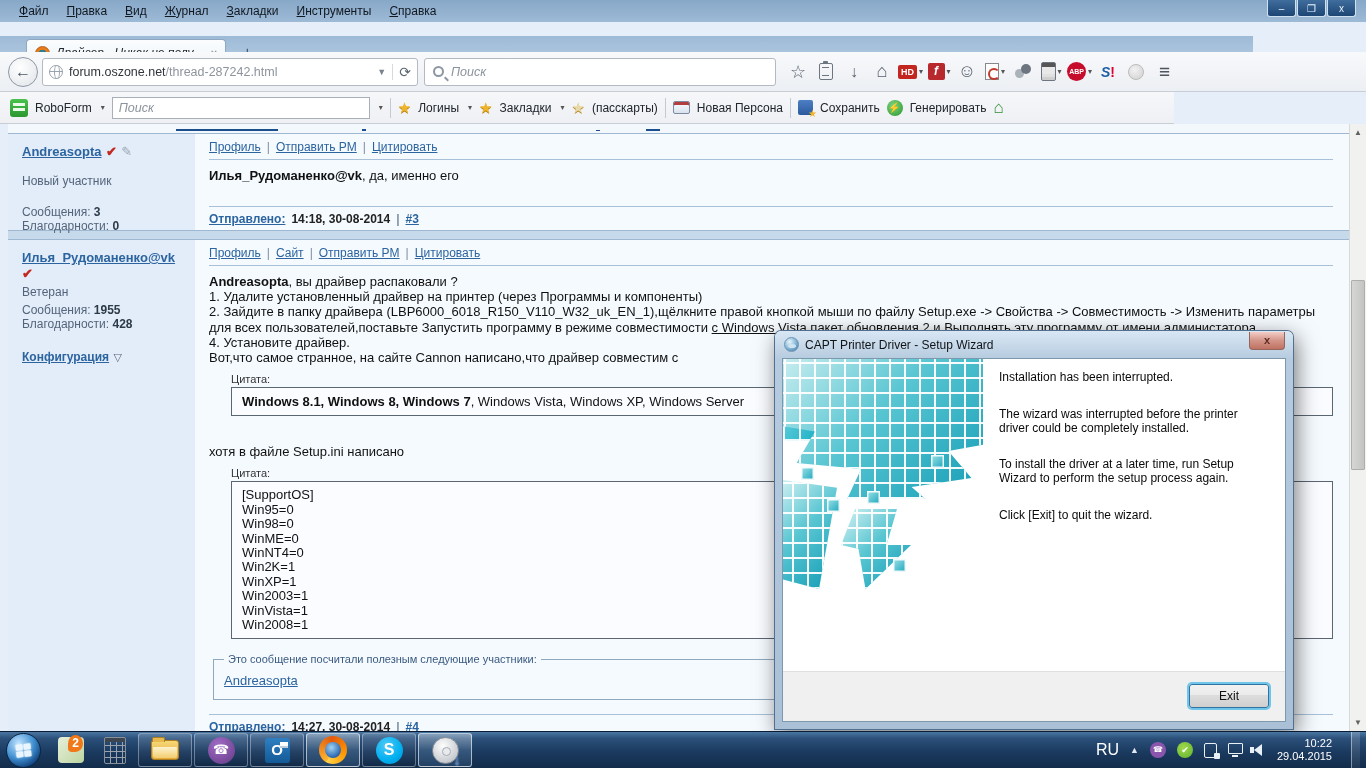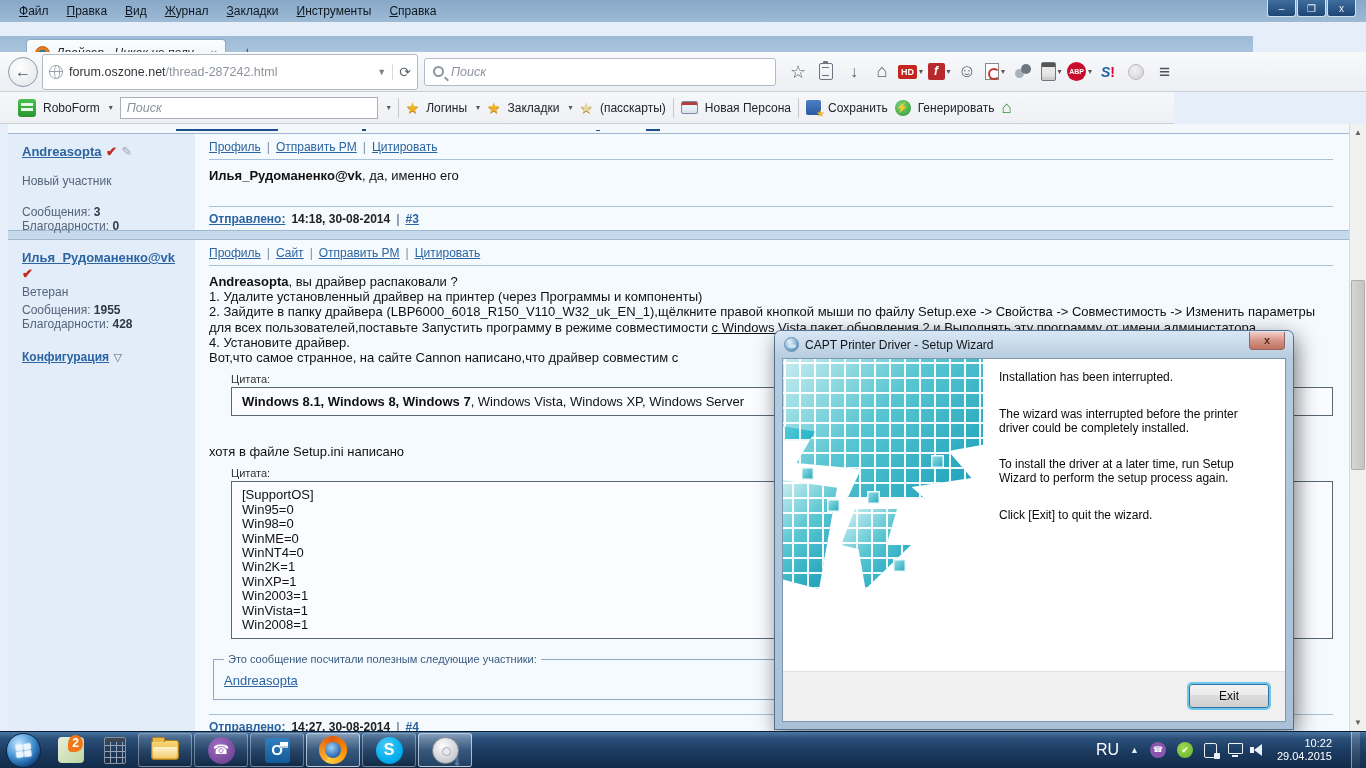--- a/index.html
+++ b/index.html
@@ -23,21 +23,21 @@
   .favicon { width:15px; height:15px; border-radius:50%; background:radial-gradient(circle at 50% 50%, #2a7f8f 0 40%, #e87a1e 41% 100%); border:1px solid #b85f12; flex:none; }
   #tab-title { font-size:12px; color:#20262c; white-space:nowrap; overflow:hidden; flex:1; }
   .tab-close { color:#8a949e; font-size:11px; font-weight:bold; }
   #newtab-btn { position:absolute; left:234px; top:8px; width:26px; height:18px; border-radius:3px;
     color:#2d4a66; font-size:14px; text-align:center; line-height:17px; }
   #navbar { position:absolute; left:0; top:52px; width:1366px; height:40px;
     background:linear-gradient(180deg,#f8f9fb,#eceff3); border-bottom:1px solid #c9ced6; display:flex; align-items:center; }
   #back-btn { width:30px; height:30px; border-radius:50%; border:1px solid #8d98a5;
     background:radial-gradient(circle at 40% 35%,#ffffff,#dfe3e8); margin:0 4px 0 8px;
     display:flex; align-items:center; justify-content:center; font-size:16px; font-weight:bold; color:#4a5560; }
-  #urlbar { width:376px; height:36px; background:#fff; border:1px solid #b4bac3; border-radius:3px;
+  #urlbar { width:376px; height:28px; background:#fff; border:1px solid #b4bac3; border-radius:3px;
     display:flex; align-items:center; padding:0 6px; gap:6px; }
   .i-globe { width:14px; height:14px; border:1.5px solid #9aa3ad; border-radius:50%; position:relative; flex:none; }
   .i-globe::before { content:""; position:absolute; left:-1px; right:-1px; top:5px; border-top:1.5px solid #9aa3ad; }
   .i-globe::after { content:""; position:absolute; left:3.5px; top:-1px; bottom:-1px; width:4px; border:1.5px solid #9aa3ad; border-radius:50%; border-top:none; border-bottom:none; }
   #url-text { font-size:12.5px; flex:1; white-space:nowrap; overflow:hidden; }
   #url-domain { color:#30363c; } #url-path { color:#8d949c; }
   .url-drop { color:#7b838c; font-size:9px; } 
   .url-reload { color:#5c666f; font-size:14px; border-left:1px solid #d6dade; padding-left:6px; }
   #searchbox { width:352px; height:28px; background:#fff; border:1px solid #b4bac3; border-radius:3px;
     margin-left:6px; display:flex; align-items:center; padding:0 8px; gap:7px; }
@@ -61,21 +61,21 @@
   .i-circles::after { content:""; position:absolute; left:7px; top:1px; width:10px; height:10px; border-radius:50%; background:#6d7680; }
   .i-server { width:15px; height:19px; border:1.5px solid #6d7680; border-radius:2px; background:linear-gradient(180deg,#555 0 4px,#e8e8e8 4px); box-shadow:inset 0 -3px 0 #cfcfcf, inset 0 -6px 0 #e0e0e0; }
   .badge-abp { background:#c70d2c; color:#fff; font-size:7px; font-weight:bold; width:19px; height:19px; border-radius:50%; text-align:center; line-height:19px; }
   .badge-si { font-size:14px; font-weight:bold; font-style:italic; color:#1c5fa8; }
   .badge-si em { color:#d03; font-style:normal; }
   .i-bulb { width:16px; height:16px; border-radius:50%; background:radial-gradient(circle at 40% 35%,#f2f2f2,#cfcfcf); border:1px solid #bbb; }
   .i-burger { font-size:19px; color:#4d565f; letter-spacing:-1px; }
 
   
   #rfbar { position:absolute; left:0; top:92px; width:1174px; height:32px; background:linear-gradient(180deg,#f6f7f9,#eef0f4);
-    border-bottom:1px solid #c9ced6; display:flex; align-items:center; padding-left:18px; gap:7px; font-size:12px; color:#20262c; }
+    border-bottom:1px solid #c9ced6; display:flex; align-items:center; padding-left:10px; gap:7px; font-size:12px; color:#20262c; }
   .i-rf { width:18px; height:18px; background:linear-gradient(180deg,#49c24d,#2b9630); border-radius:3px; position:relative; }
   .i-rf::after { content:""; position:absolute; left:3px; top:4px; right:3px; height:3px; background:#eafbe9; box-shadow:0 5px 0 #eafbe9; }
   #rf-search { width:258px; height:22px; background:#fff; border:1px solid #a8afb9; display:flex; align-items:center; padding:0 6px; }
   .vsep { width:1px; height:20px; background:#c4cad2; }
   .gstar { color:#f0b428; font-size:15px; text-shadow:0 1px 0 #b07c10; }
   .gstar.pale { color:#e8d9a8; }
   .i-card { width:17px; height:13px; background:linear-gradient(180deg,#fdfdfd,#d8e2ee); border:1px solid #7d8aa0; border-radius:2px; box-shadow:inset 0 3px 0 #b23e3e; }
   .i-floppy { width:15px; height:15px; background:linear-gradient(180deg,#4d7fc4,#2c5a9e); border-radius:2px; position:relative; }
   .i-floppy::after { content:"★"; position:absolute; right:-4px; bottom:-4px; color:#f0b428; font-size:10px; }
   .i-gen { width:16px; height:16px; border-radius:50%; background:radial-gradient(circle at 40% 35%,#7ed47e,#2b9630); color:#fff7ce; font-size:10px; text-align:center; line-height:15px; font-weight:bold; }

